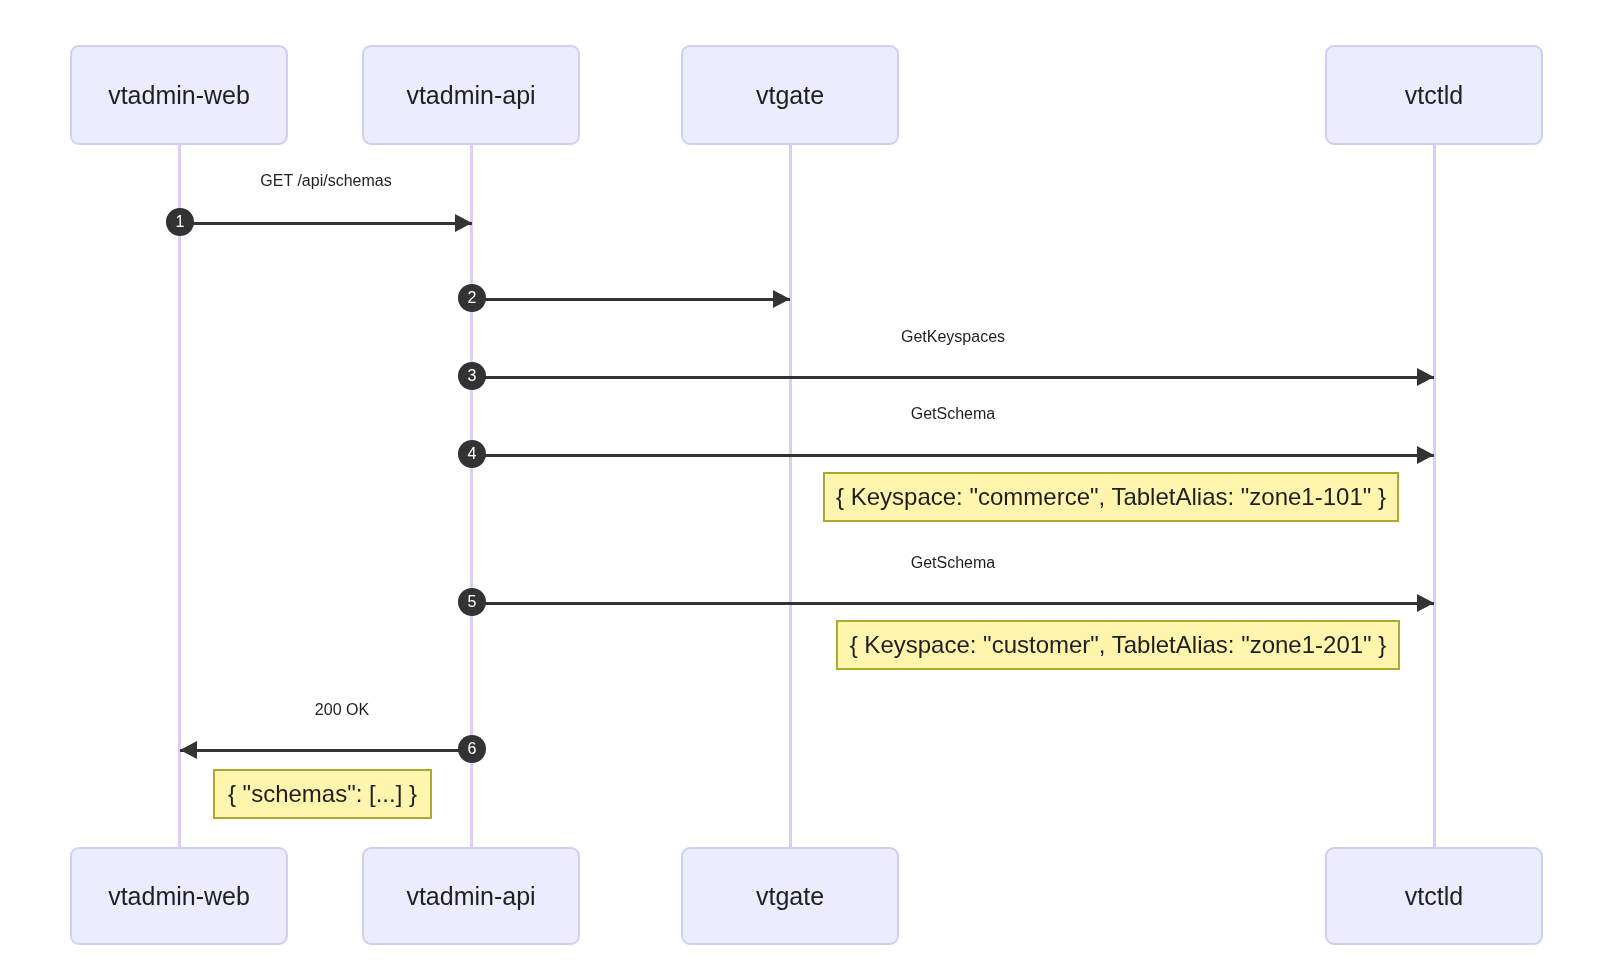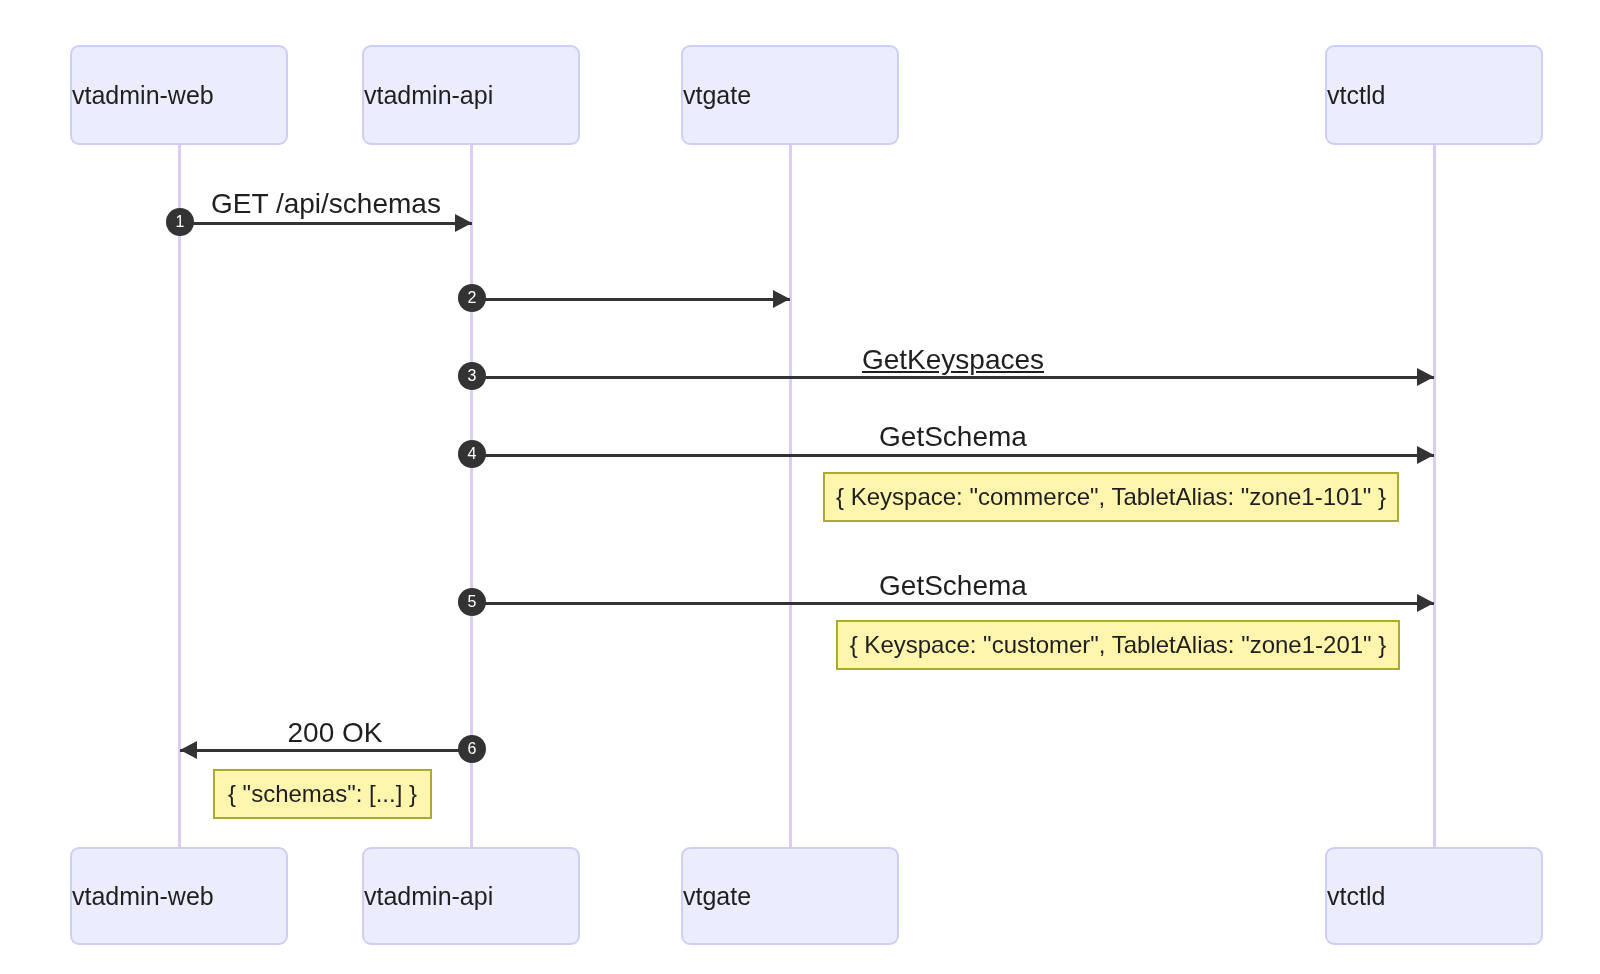--- a/index.html
+++ b/index.html
@@ -18,21 +18,21 @@
 
   
   .actor-box {
     position: absolute;
     box-sizing: border-box;
     background: #ECECFF;
     border: 2px solid #CFCFF5;
     border-radius: 9px;
     display: flex;
     align-items: center;
-    justify-content: flex-start;
+    justify-content: center;
   }
   .actor-label {
     font-size: 25px;
     color: #1f1f1f;
     line-height: 1;
     white-space: nowrap;
   }
 
   
   .lifeline {
@@ -77,26 +77,25 @@
     border-radius: 50%;
     background: #333333;
     color: #ffffff;
     font-size: 16px;
     line-height: 28px;
     text-align: center;
     font-family: "Liberation Sans", sans-serif;
   }
   .msg-label {
     position: absolute;
-    font-size: 28px;
+    font-size: 16px;
     color: #1f1f1f;
     white-space: nowrap;
     text-align: center;
     line-height: 1;
-    margin-top: 17px;
   }
 
   
   .note {
     position: absolute;
     box-sizing: border-box;
     background: #FFF5AD;
     border: 2px solid #AAAA33;
     display: flex;
     align-items: center;
@@ -138,21 +137,21 @@
     <div class="arrowhead right" style="left:275px;"></div>
     <div class="seq-num" style="left:-14px;">1</div>
   </div>
 
   <div class="msg" style="left:472px; top:298px; width:318px;">
     <div class="msg-line" style="width:318px;"></div>
     <div class="arrowhead right" style="left:301px;"></div>
     <div class="seq-num" style="left:-14px;">2</div>
   </div>
 
-  <div class="msg-label" style="left:472px; top:329px; width:962px;text-decoration:underline;">GetKeyspaces</div>
+  <div class="msg-label" style="left:472px; top:329px; width:962px;">GetKeyspaces</div>
   <div class="msg" style="left:472px; top:376px; width:962px;">
     <div class="msg-line" style="width:962px;"></div>
     <div class="arrowhead right" style="left:945px;"></div>
     <div class="seq-num" style="left:-14px;">3</div>
   </div>
 
   <div class="msg-label" style="left:472px; top:406px; width:962px;">GetSchema</div>
   <div class="msg" style="left:472px; top:454px; width:962px;">
     <div class="msg-line" style="width:962px;"></div>
     <div class="arrowhead right" style="left:945px;"></div>
@@ -167,21 +166,21 @@
   <div class="msg" style="left:472px; top:602px; width:962px;">
     <div class="msg-line" style="width:962px;"></div>
     <div class="arrowhead right" style="left:945px;"></div>
     <div class="seq-num" style="left:-14px;">5</div>
   </div>
 
   <div class="note" style="left:836px; top:620px; width:564px; height:50px;">
     <span class="note-text">{ Keyspace: "customer", TabletAlias: "zone1-201" }</span>
   </div>
 
-  <div class="msg-label" style="left:189px; top:702px; width:292px;">200 OK</div>
+  <div class="msg-label" style="left:196px; top:702px; width:292px;">200 OK</div>
   <div class="msg" style="left:180px; top:749px; width:292px;">
     <div class="msg-line" style="width:292px;"></div>
     <div class="arrowhead left" style="left:0px;"></div>
     <div class="seq-num" style="left:278px;">6</div>
   </div>
 
   <div class="note" style="left:213px; top:769px; width:219px; height:50px;">
     <span class="note-text">{ "schemas": [...] }</span>
   </div>
 

